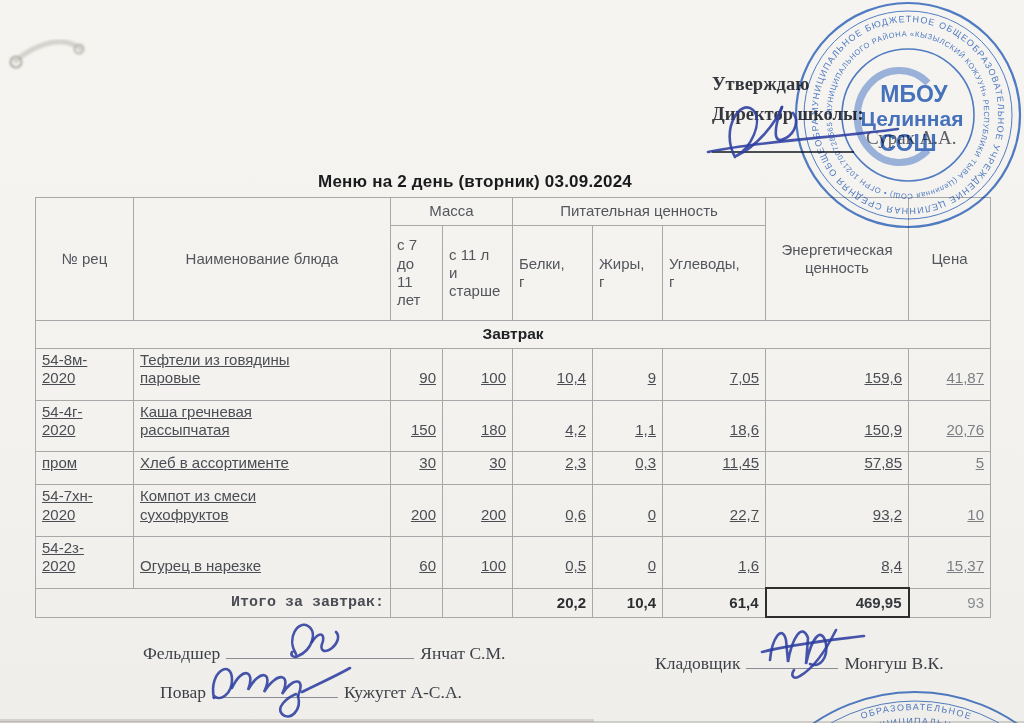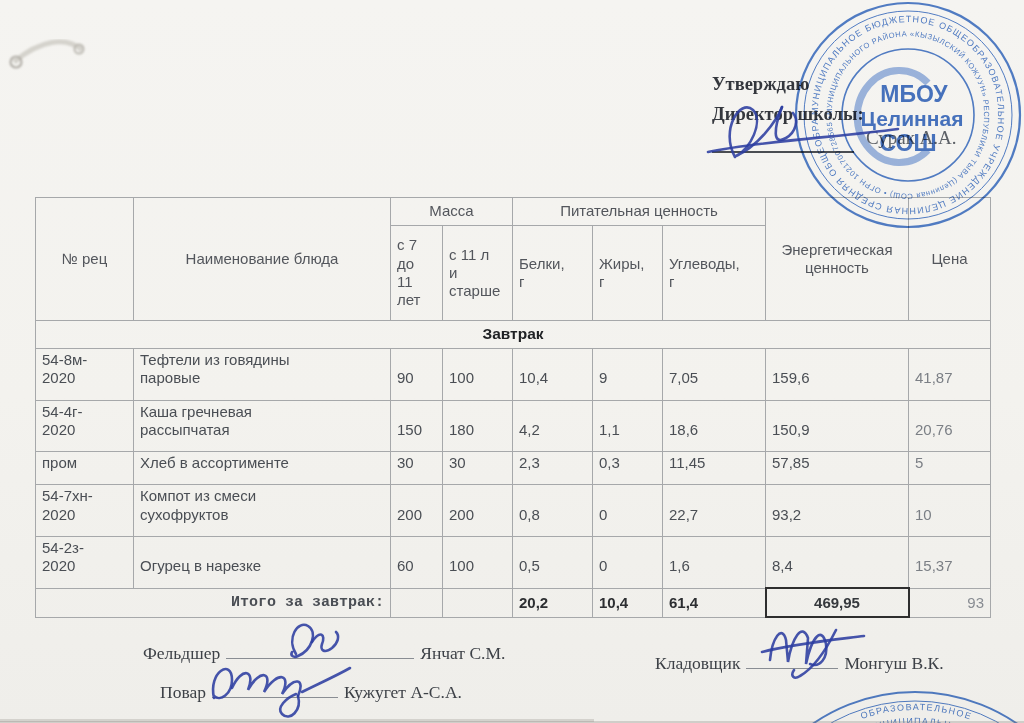--- a/index.html
+++ b/index.html
@@ -23,30 +23,30 @@
   
   table.menu { position:absolute; left:35px; top:197px; width:955px;
     border-collapse:collapse; table-layout:fixed; z-index:3; }
   table.menu td { border:1px solid #a6a8aa; padding:1px 6px; font-size:15px;
     color:#4a4e54; white-space:pre-line; line-height:1.22; }
   tr.h1 td { height:28px; text-align:center; vertical-align:middle; color:#53565c; }
   tr.h2 td { height:95px; vertical-align:middle; color:#53565c; }
   td.c { text-align:center; }
   tr.section td { height:28px; text-align:center; vertical-align:middle;
     font-weight:700; font-size:15.5px; color:#1f2124; }
-  tr.data td { vertical-align:bottom; padding-bottom:12px; }
+  tr.data td { vertical-align:bottom; padding-bottom:12px;text-decoration:underline; }
   tr.data td.rec { vertical-align:top; padding-top:2px; }
   tr.r1 td { height:47px; } tr.r2 td { height:48px; } tr.r3 td { height:22px; }
   tr.r4 td { height:50px; } tr.r5 td { height:48px; }
-  td.num { text-align:left; }
+  td.num { text-align:right; }
   tr.data td:last-child { color:#7b7f85; }
   tr.totals td { height:29px; vertical-align:middle; }
   td.tot-label { text-align:right; font-weight:700; font-size:15.5px; color:#1f2124; padding-right:5px;font-family:Liberation Mono, monospace; }
   tr.totals td.num { font-weight:700; color:#2c2e31; }
-  tr.totals td.energy-box { border:2px solid #2e2e2e; text-align:center; font-weight:700; color:#35383c; }
+  tr.totals td.energy-box { border:2px solid #2e2e2e; text-align:right; font-weight:700; color:#35383c; }
   tr.totals td.price-light { font-weight:400; color:#888c92; text-align:right; }
   
   .sig-row { position:absolute; display:flex; align-items:baseline; z-index:2;
     font-family:"Liberation Serif",serif; font-size:17.5px; color:#3d4147; }
   .sig-line { display:inline-block; border-bottom:1.5px solid #898d93; height:13px; margin:0 6px; }
   .row-feldsher { left:143px; top:643px; } .row-feldsher .sig-line { width:188px; }
   .row-storekeeper { left:655px; top:653px; } .row-storekeeper .sig-line { width:92px; }
   .row-cook { left:160px; top:682px; } .row-cook .sig-line { width:126px; }
   
   .ink { position:absolute; z-index:6; }
@@ -82,20 +82,21 @@
   </div>
   <div class="dir-underline"></div>
   <div class="director-name">Сурак А.А.</div>
 
   <svg class="ink" style="left:690px;top:80px" width="225" height="90">
     <path d="M45,77 C30,50 50,18 63,30 C74,41 60,70 46,76 C68,66 86,42 92,27"></path>
     <path d="M92,27 C84,48 82,66 96,58 C106,52 109,40 103,33"></path>
     <path d="M18,72 C70,61 150,57 208,49"></path>
   </svg>
 
+  <div class="doc-title">Меню на 2 день (вторник) 03.09.2024</div>
 
   <table class="menu">
     <colgroup>
       <col style="width:98px">
         <col style="width:257px">
         <col style="width:52px">
       <col style="width:70px">
         <col style="width:80px">
         <col style="width:70px">
       <col style="width:103px">
@@ -167,21 +168,21 @@
       <td class="num">57,85</td>
       <td class="num">5</td>
     </tr>
     <tr class="data r4">
       <td class="rec">54-7хн-
 2020</td>
       <td class="dish">Компот из смеси
 сухофруктов</td>
       <td class="num">200</td>
       <td class="num">200</td>
-      <td class="num">0,8</td>
+      <td class="num">0,6</td>
       <td class="num">0</td>
       <td class="num">22,7</td>
       <td class="num">93,2</td>
       <td class="num">10</td>
     </tr>
     <tr class="data r5">
       <td class="rec">54-2з-
 2020</td>
       <td class="dish">Огурец в нарезке</td>
       <td class="num">60</td>

